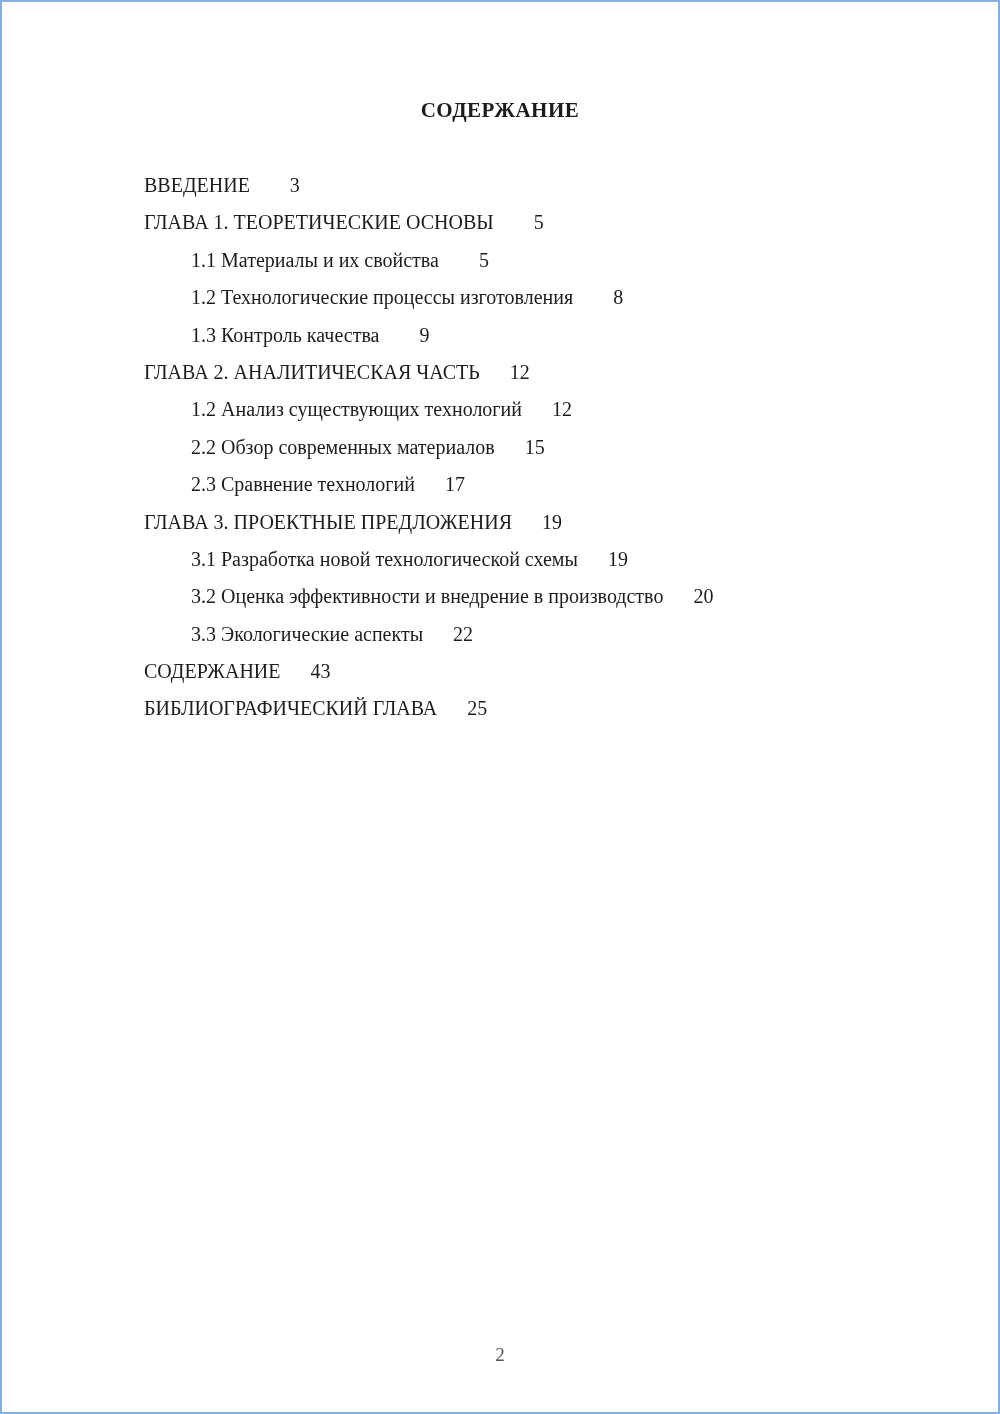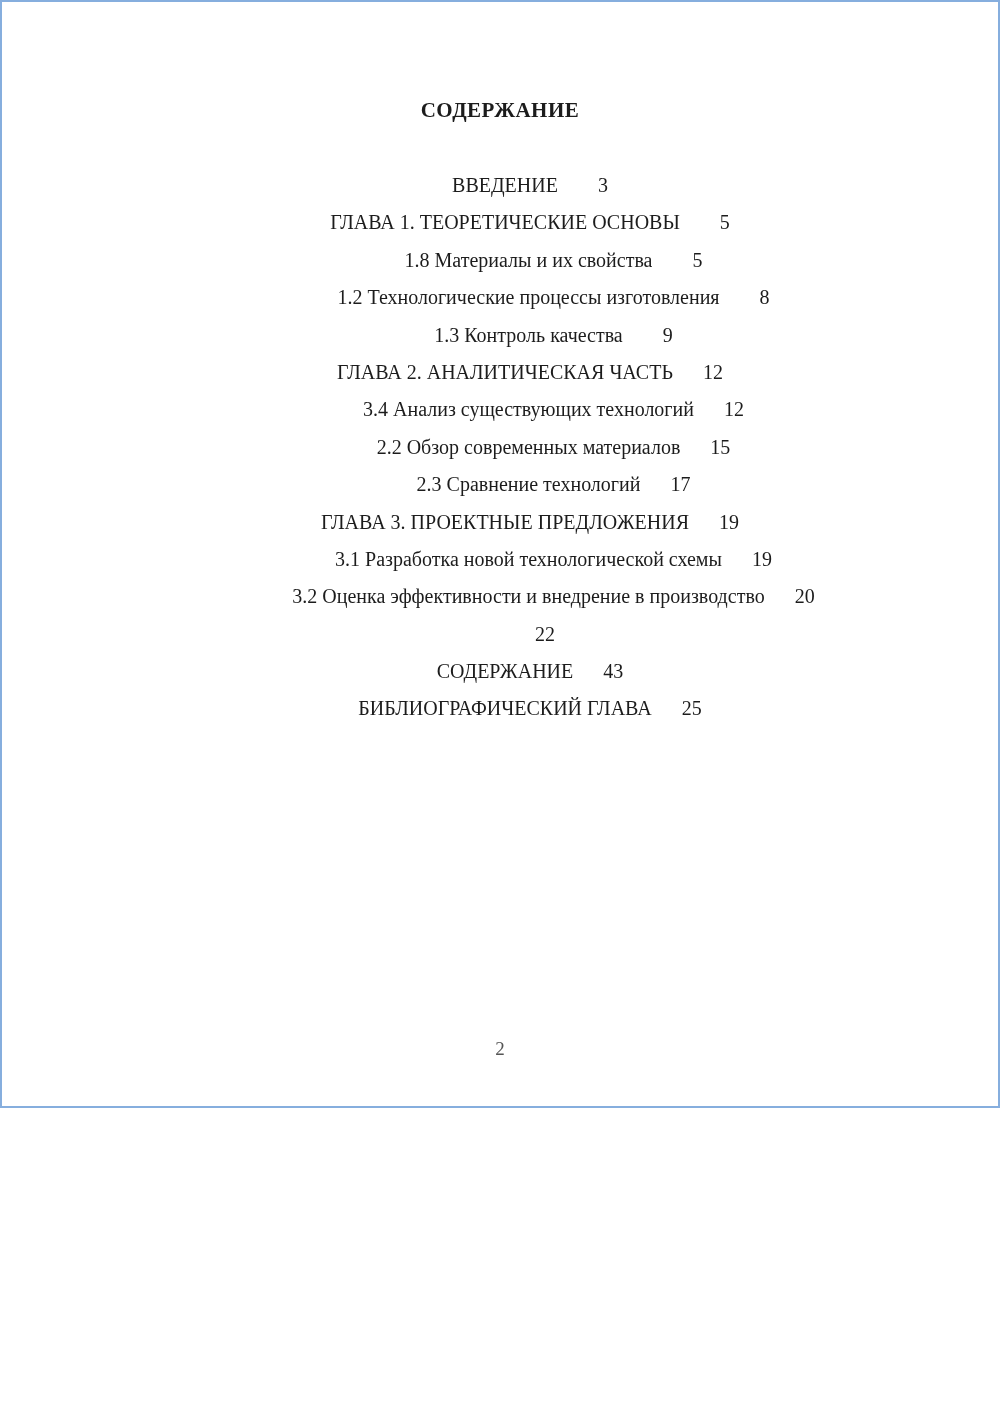--- a/index.html
+++ b/index.html
@@ -3,41 +3,41 @@
 <meta charset="utf-8">
 <style>
   * { box-sizing: border-box; margin: 0; padding: 0; }
   html, body {
     background: #ffffff;
     font-family: "Liberation Serif", "DejaVu Serif", serif;
   }
   .page {
     position: relative;
     width: 1000px;
-    height: 1108px;
+    height: 1414px;
     background: #ffffff;
     border: 2px solid #86aede;
     padding-top: 96px;
     overflow: hidden;
   }
   .doc-title {
     text-align: center;
     font-size: 21px;
     font-weight: bold;
     color: #1c1c1c;
     letter-spacing: 0.5px;
     margin-bottom: 50px;
   }
   .toc {
     padding-left: 142px;
     padding-right: 82px;
   }
   .toc-row {
     display: flex;
-    justify-content: center;
+    justify-content: flex-start;
     align-items: baseline;
     height: 37.4px;
     font-size: 20px;
     color: #1c1c1c;
     line-height: 1.2;
   }
   .toc-row .entry-label {
     white-space: nowrap;
     overflow: hidden;
   }
@@ -73,41 +73,41 @@
       <span class="entry-label">ВВЕДЕНИЕ</span>
       <span class="entry-page">3</span>
     </div>
 
     <div class="toc-row level-0">
       <span class="entry-label">ГЛАВА 1. ТЕОРЕТИЧЕСКИЕ ОСНОВЫ</span>
       <span class="entry-page">5</span>
     </div>
 
     <div class="toc-row level-1">
-      <span class="entry-label">1.8 Материалы и их свойства</span>
+      <span class="entry-label">1.1 Материалы и их свойства</span>
       <span class="entry-page">5</span>
     </div>
 
     <div class="toc-row level-1">
       <span class="entry-label">1.2 Технологические процессы изготовления</span>
       <span class="entry-page">8</span>
     </div>
 
     <div class="toc-row level-1">
       <span class="entry-label">1.3 Контроль качества</span>
       <span class="entry-page">9</span>
     </div>
 
     <div class="toc-row level-0">
       <span class="entry-label">ГЛАВА 2. АНАЛИТИЧЕСКАЯ ЧАСТЬ</span>
       <span class="entry-page">12</span>
     </div>
 
     <div class="toc-row level-1">
-      <span class="entry-label">3.4 Анализ существующих технологий</span>
+      <span class="entry-label">1.2 Анализ существующих технологий</span>
       <span class="entry-page">12</span>
     </div>
 
     <div class="toc-row level-1">
       <span class="entry-label">2.2 Обзор современных материалов</span>
       <span class="entry-page">15</span>
     </div>
 
     <div class="toc-row level-1">
       <span class="entry-label">2.3 Сравнение технологий</span>
@@ -123,20 +123,21 @@
       <span class="entry-label">3.1 Разработка новой технологической схемы</span>
       <span class="entry-page">19</span>
     </div>
 
     <div class="toc-row level-1">
       <span class="entry-label">3.2 Оценка эффективности и внедрение в производство</span>
       <span class="entry-page">20</span>
     </div>
 
     <div class="toc-row level-1">
+      <span class="entry-label">3.3 Экологические аспекты</span>
       <span class="entry-page">22</span>
     </div>
 
     <div class="toc-row level-0">
       <span class="entry-label">СОДЕРЖАНИЕ</span>
       <span class="entry-page">43</span>
     </div>
 
     <div class="toc-row level-0">
       <span class="entry-label">БИБЛИОГРАФИЧЕСКИЙ ГЛАВА</span>

